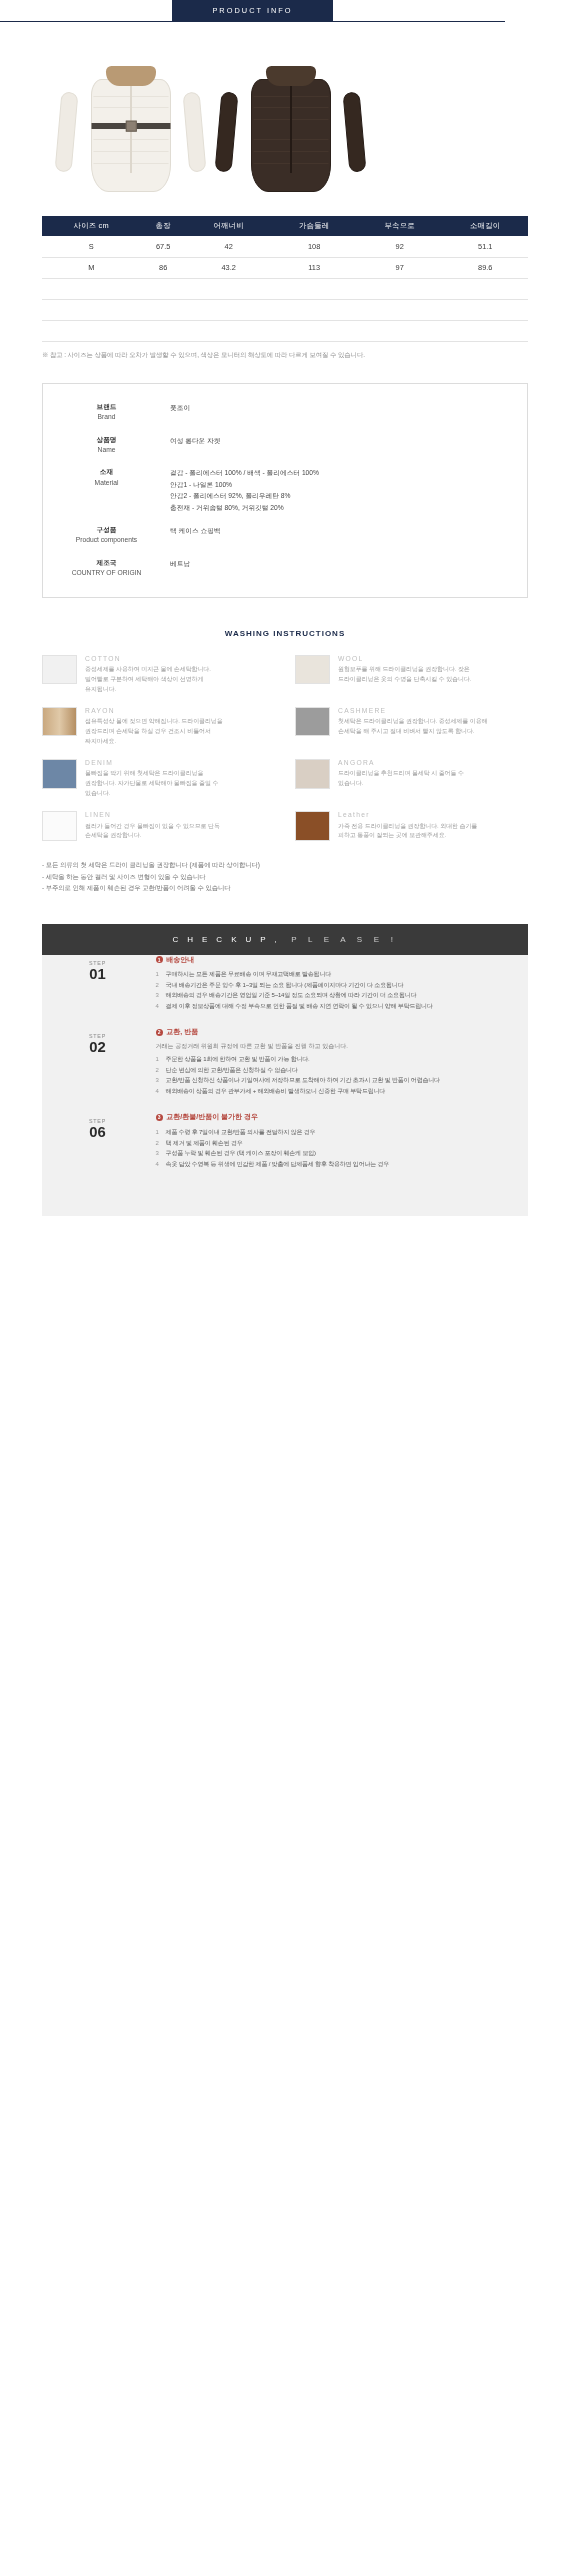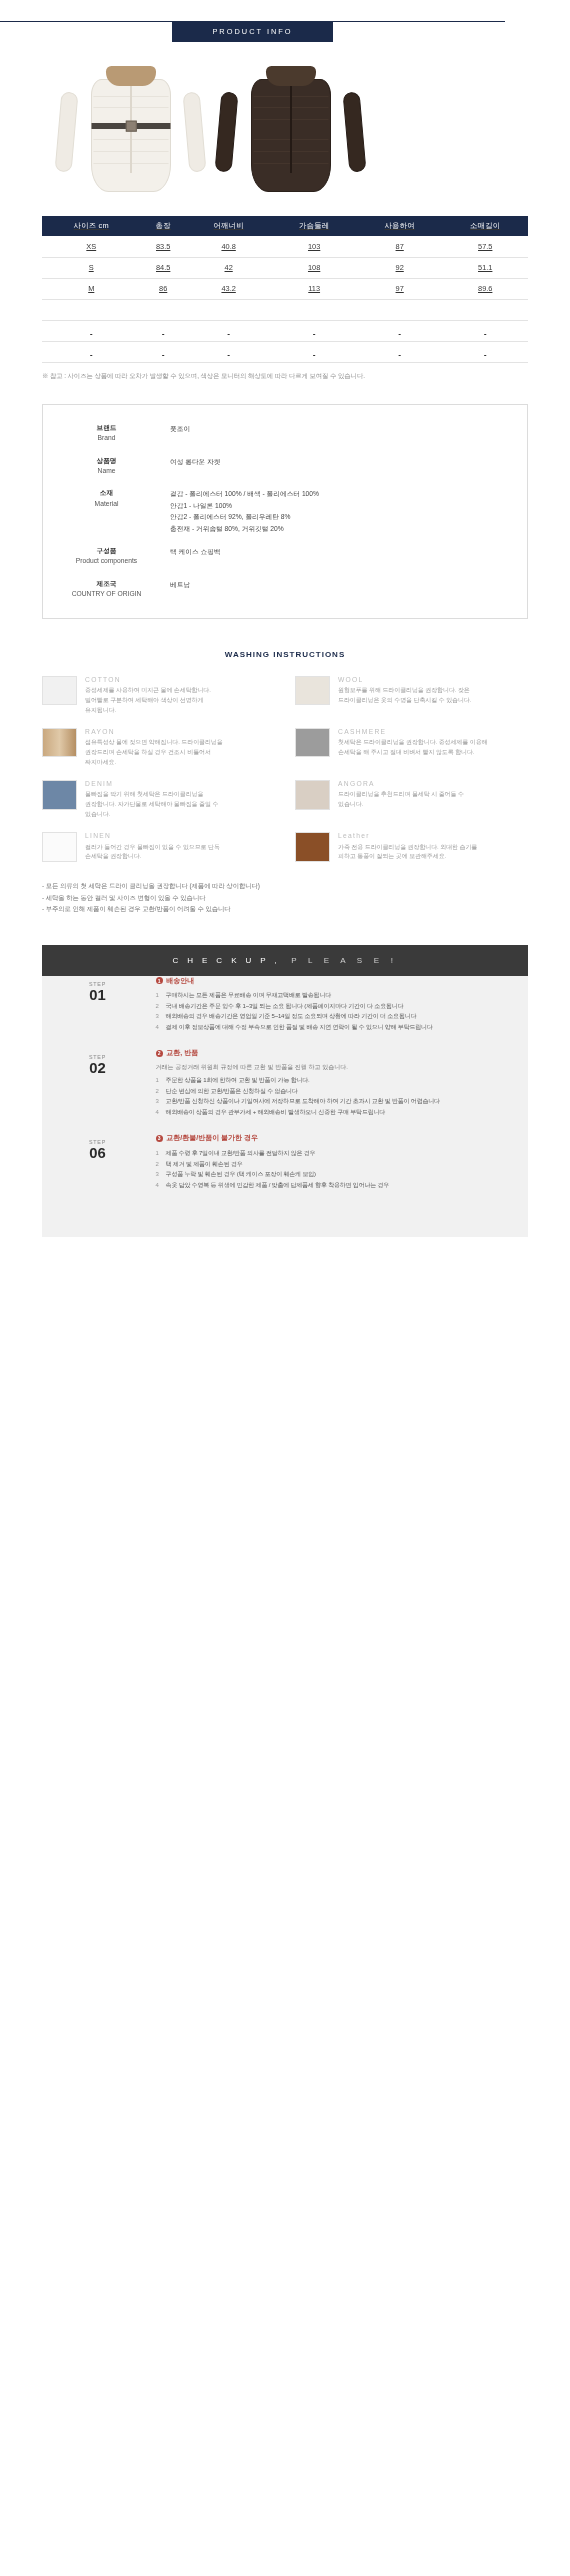--- a/index.html
+++ b/index.html
@@ -12,21 +12,21 @@
     -webkit-font-smoothing: antialiased;
   }
   .page { width: 570px; margin: 0 auto; position: relative; }
 
   
   .header-band {
     width: 505px;
     height: 42px;
     position: relative;
     display: flex;
-    align-items: flex-end;
+    align-items: flex-start;
     justify-content: center;
   }
   .band-line {
     position: absolute;
     left: 0; right: 0;
     top: 50%;
     height: 0.7px;
     background: #1b2a4a;
   }
   .band-title {
@@ -124,21 +124,21 @@
     left: 50%;
     transform: translateX(-50%);
     width: 75px;
     height: 0.7px;
     opacity: .55;
   }
   .coat-white .quilt-line { background: #ddd8ce; }
   .coat-brown .quilt-line { background: #4d3c31; }
 
   
-  .size-table-wrap { padding: 6.7px 42px 0 42px; text-decoration: underline; }
+  .size-table-wrap { padding: 6.7px 42px 0 42px; }
   table.size-table {
     width: 100%;
     border-collapse: collapse;
     font-size: 7.4px;
   }
   table.size-table th {
     background: #1b2a4a;
     color: #fff;
     font-weight: normal;
     height: 20px;
@@ -352,36 +352,28 @@
   </div>
 
   <div class="size-table-wrap">
     <table class="size-table">
       <thead>
         <tr>
           <th>사이즈 cm</th>
           <th>총장</th>
           <th>어깨너비</th>
           <th>가슴둘레</th>
-          <th>사용하여</th>
+          <th>부속으로</th>
           <th>소매길이</th>
         </tr>
       </thead>
       <tbody>
         <tr>
-          <td>XS</td>
-          <td>83.5</td>
-          <td>40.8</td>
-          <td>103</td>
-          <td>87</td>
-          <td>57.5</td>
-        </tr>
-        <tr>
           <td>S</td>
-          <td>84.5</td>
+          <td>67.5</td>
           <td>42</td>
           <td>108</td>
           <td>92</td>
           <td>51.1</td>
         </tr>
         <tr>
           <td>M</td>
           <td>86</td>
           <td>43.2</td>
           <td>113</td>

